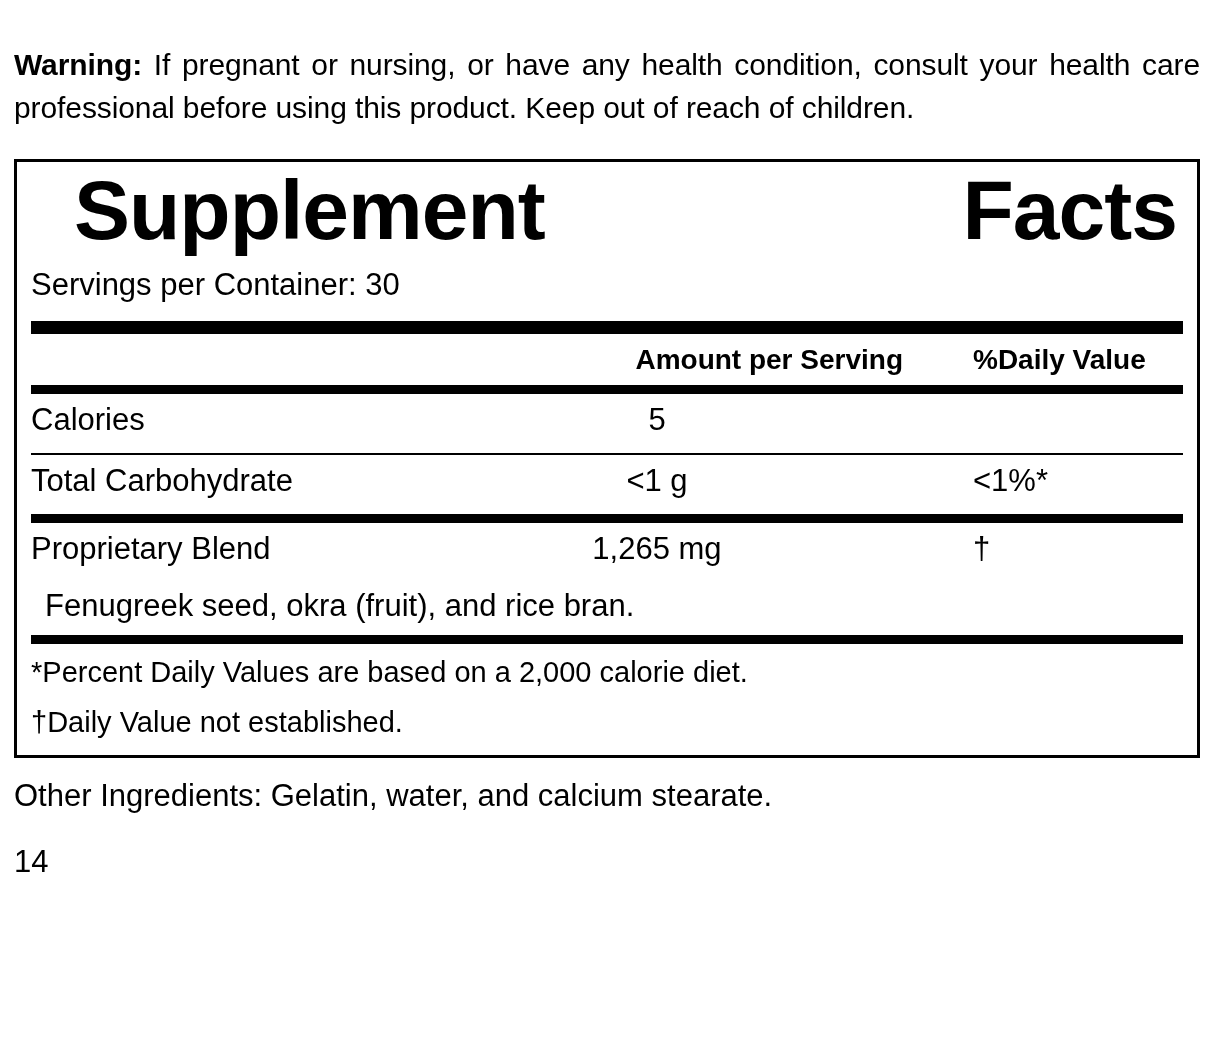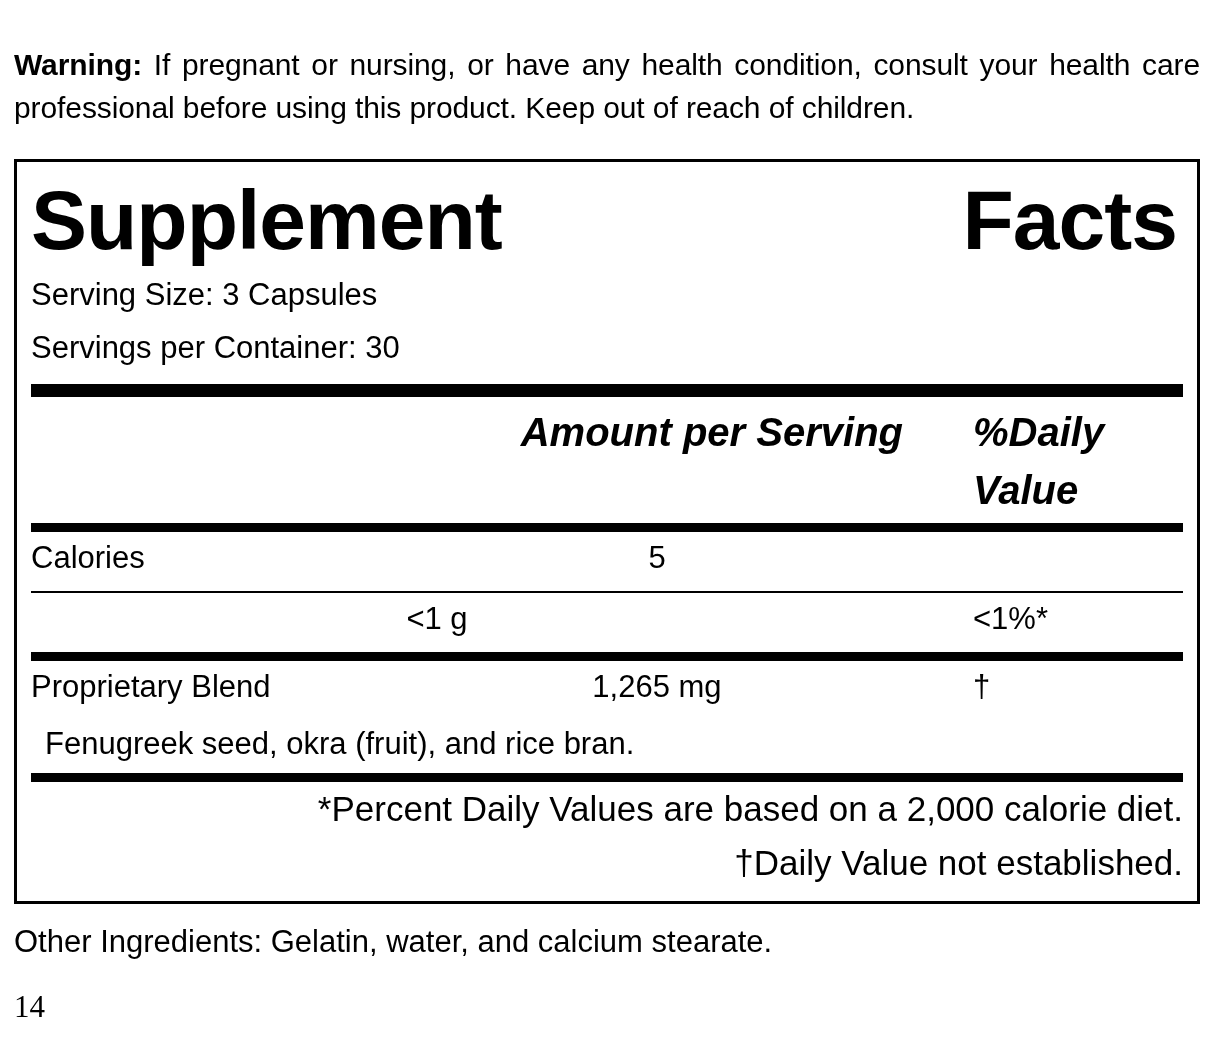--- a/index.html
+++ b/index.html
@@ -42,23 +42,24 @@
     padding: 0 14px 10px 14px;
     box-sizing: border-box;
   }
   .sf-title {
     font-size: 84px;
     font-weight: bold;
     line-height: 1.02;
     letter-spacing: -1px;
     display: flex;
     justify-content: space-between;
-    padding-top: 16px;
+    padding-top: 6px;
     padding-bottom: 4px;
     white-space: nowrap;
+    margin-left: 43px;
   }
   .sf-title .word2 { padding-right: 6px; }
 
   .serving-line {
     font-size: 31px;
     line-height: 1.72;
   }
 
   
   .rule-thick {
@@ -91,69 +92,66 @@
     text-align: center;
     padding-right: 130px;
   }
   .row .c-dv {
     flex: 0 0 210px;
     text-align: left;
   }
 
   .head-row {
     font-weight: bold;
-    font-size: 40px;
+    font-size: 28px;
     padding: 6px 0 4px 0;
-    font-style: italic;
   }
   .head-row .c-amount {
     text-align: right;
     padding-right: 70px;
   }
 
   .blend-sub {
     font-size: 31px;
     line-height: 1.45;
     padding: 2px 0 6px 14px;
   }
 
   .footnote {
-    font-size: 35px;
+    font-size: 29px;
     line-height: 1.55;
-    text-align: right;
+    padding-top: 6px;
   }
 
   
   .other-ing {
     font-size: 31px;
     line-height: 1.4;
     padding-top: 16px;
   }
   .page-num {
     font-size: 31px;
     line-height: 1.4;
     padding-top: 22px;
-    font-family: Liberation Serif, serif;
   }
 </style>
 </head>
 <body>
 
 <div class="page">
 
   <p class="warning"><b>Warning:</b><span> If pregnant or nursing, or have any health condition, consult your health care professional before using this product. Keep out of reach of children.</span></p>
 
   <div class="panel">
 
     <div class="sf-title">
       <span class="word1">Supplement</span>
       <span class="word2">Facts</span>
     </div>
 
-    <div class="serving-line">Serving Size: 3 Capsules</div>
     <div class="serving-line">Servings per Container: 30</div>
 
     <div class="rule-thick"></div>
 
     <div class="row head-row">
       <span class="c-name"></span>
       <span class="c-amount">Amount per Serving</span>
       <span class="c-dv">%Daily Value</span>
     </div>
 
@@ -161,20 +159,21 @@
 
     <div class="row">
       <span class="c-name">Calories</span>
       <span class="c-amount">5</span>
       <span class="c-dv"></span>
     </div>
 
     <div class="rule-thin"></div>
 
     <div class="row">
+      <span class="c-name">Total Carbohydrate</span>
       <span class="c-amount">&lt;1 g</span>
       <span class="c-dv">&lt;1%*</span>
     </div>
 
     <div class="rule-mid"></div>
 
     <div class="row">
       <span class="c-name">Proprietary Blend</span>
       <span class="c-amount">1,265 mg</span>
       <span class="c-dv">†</span>

